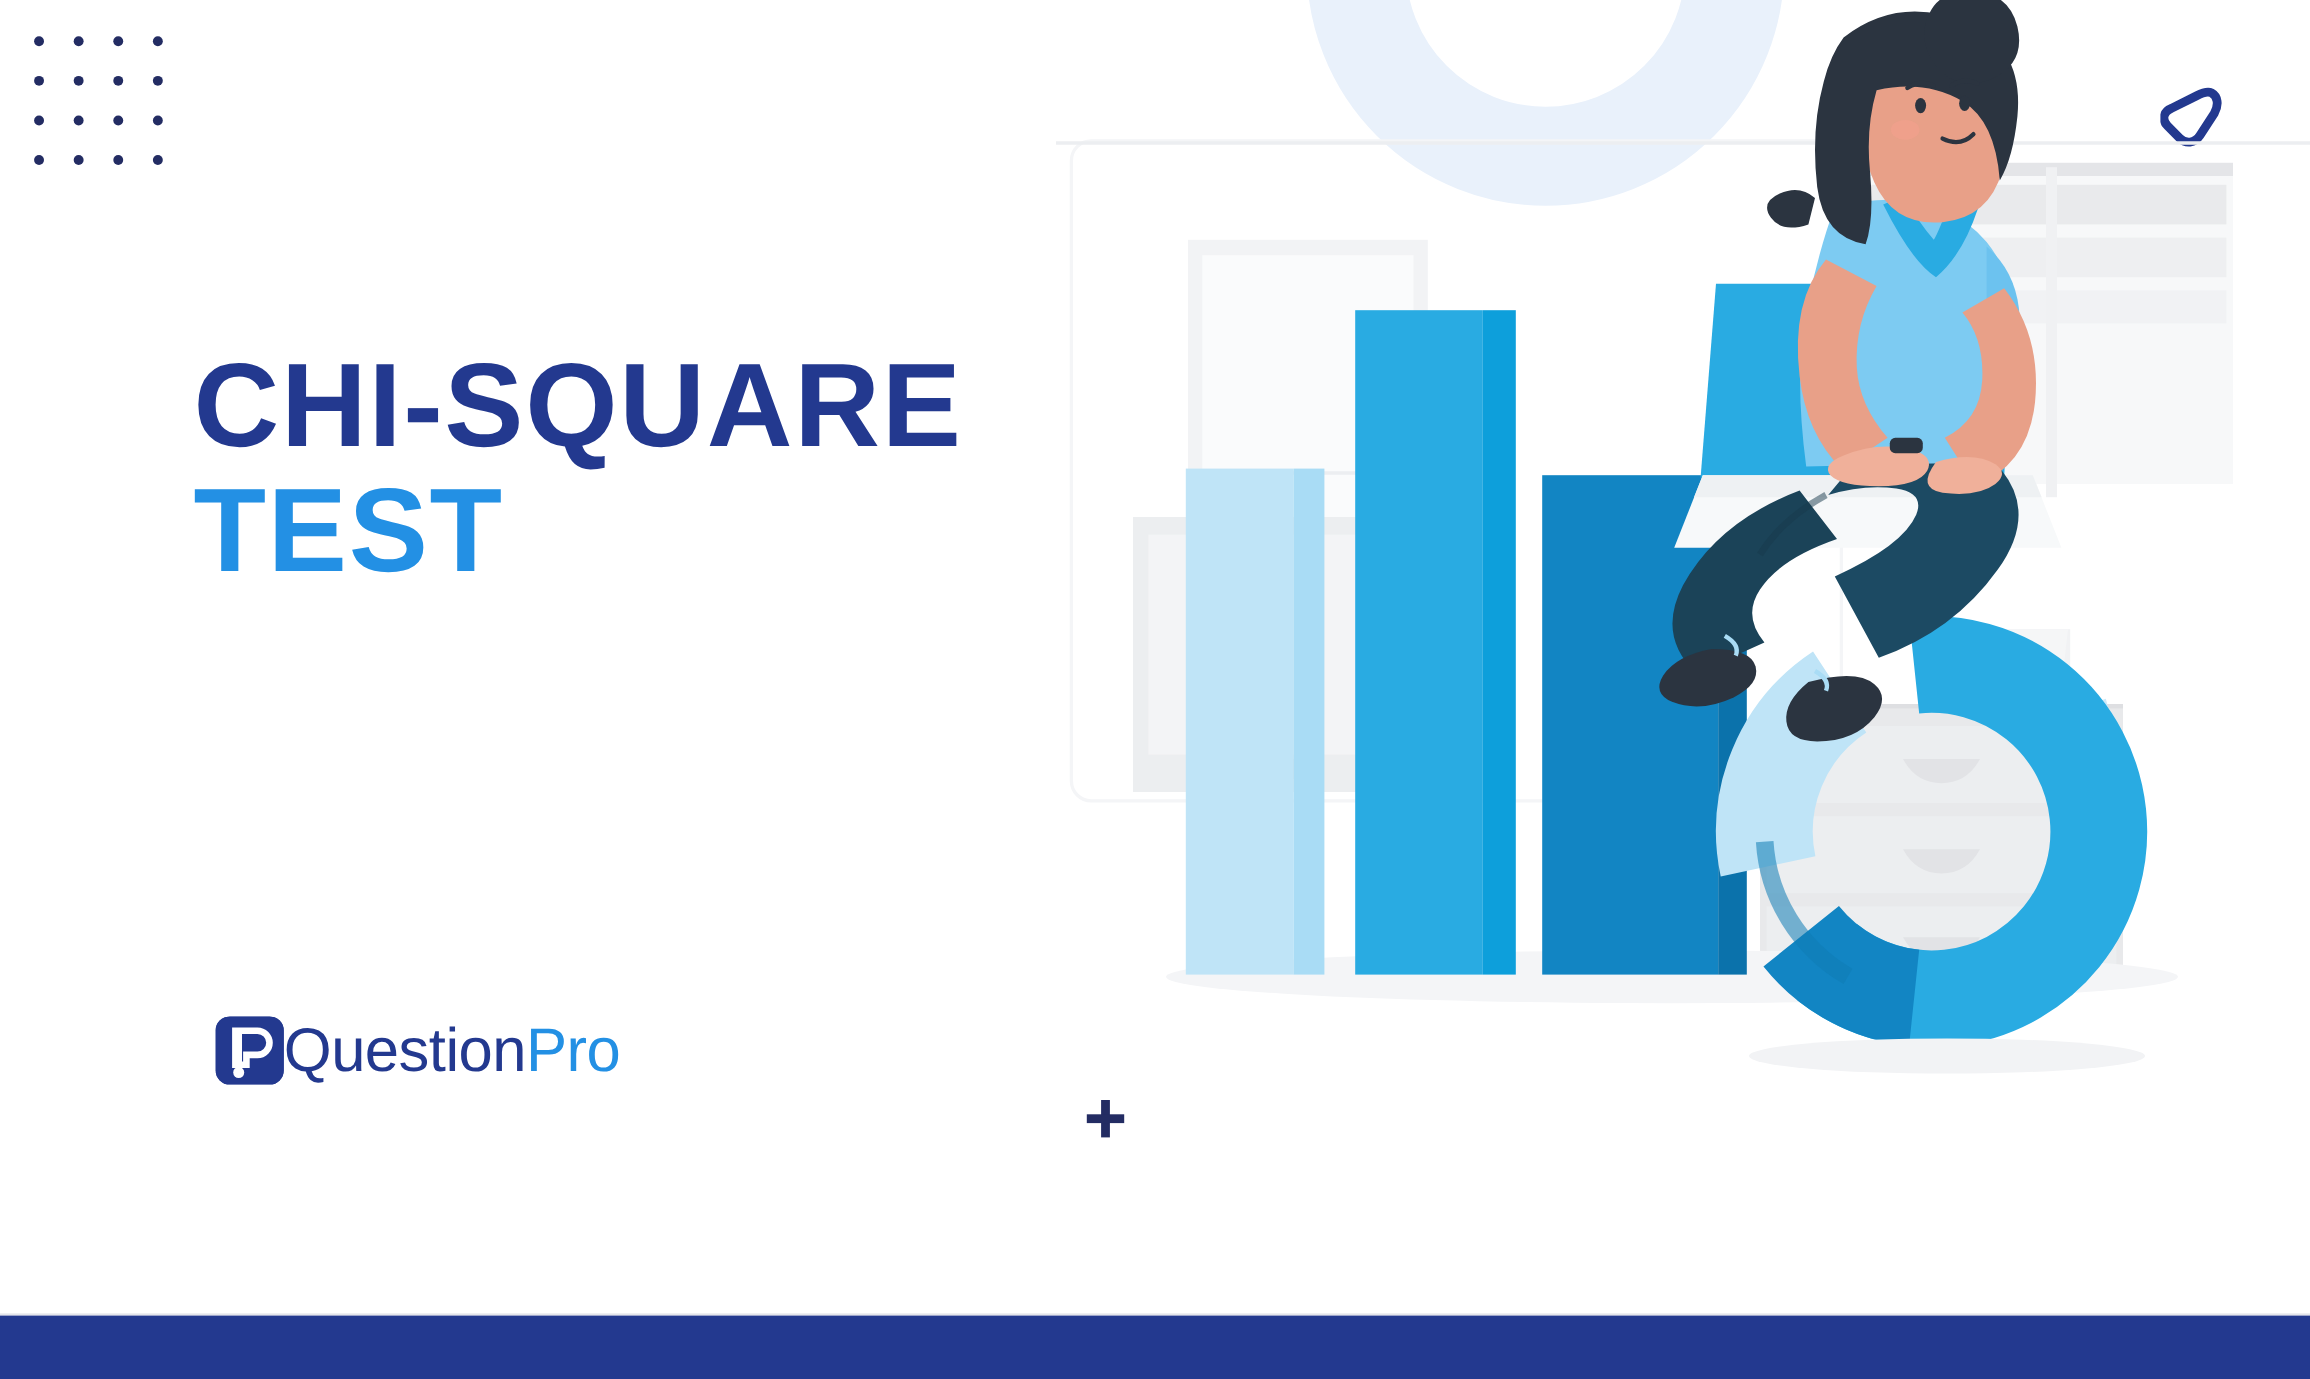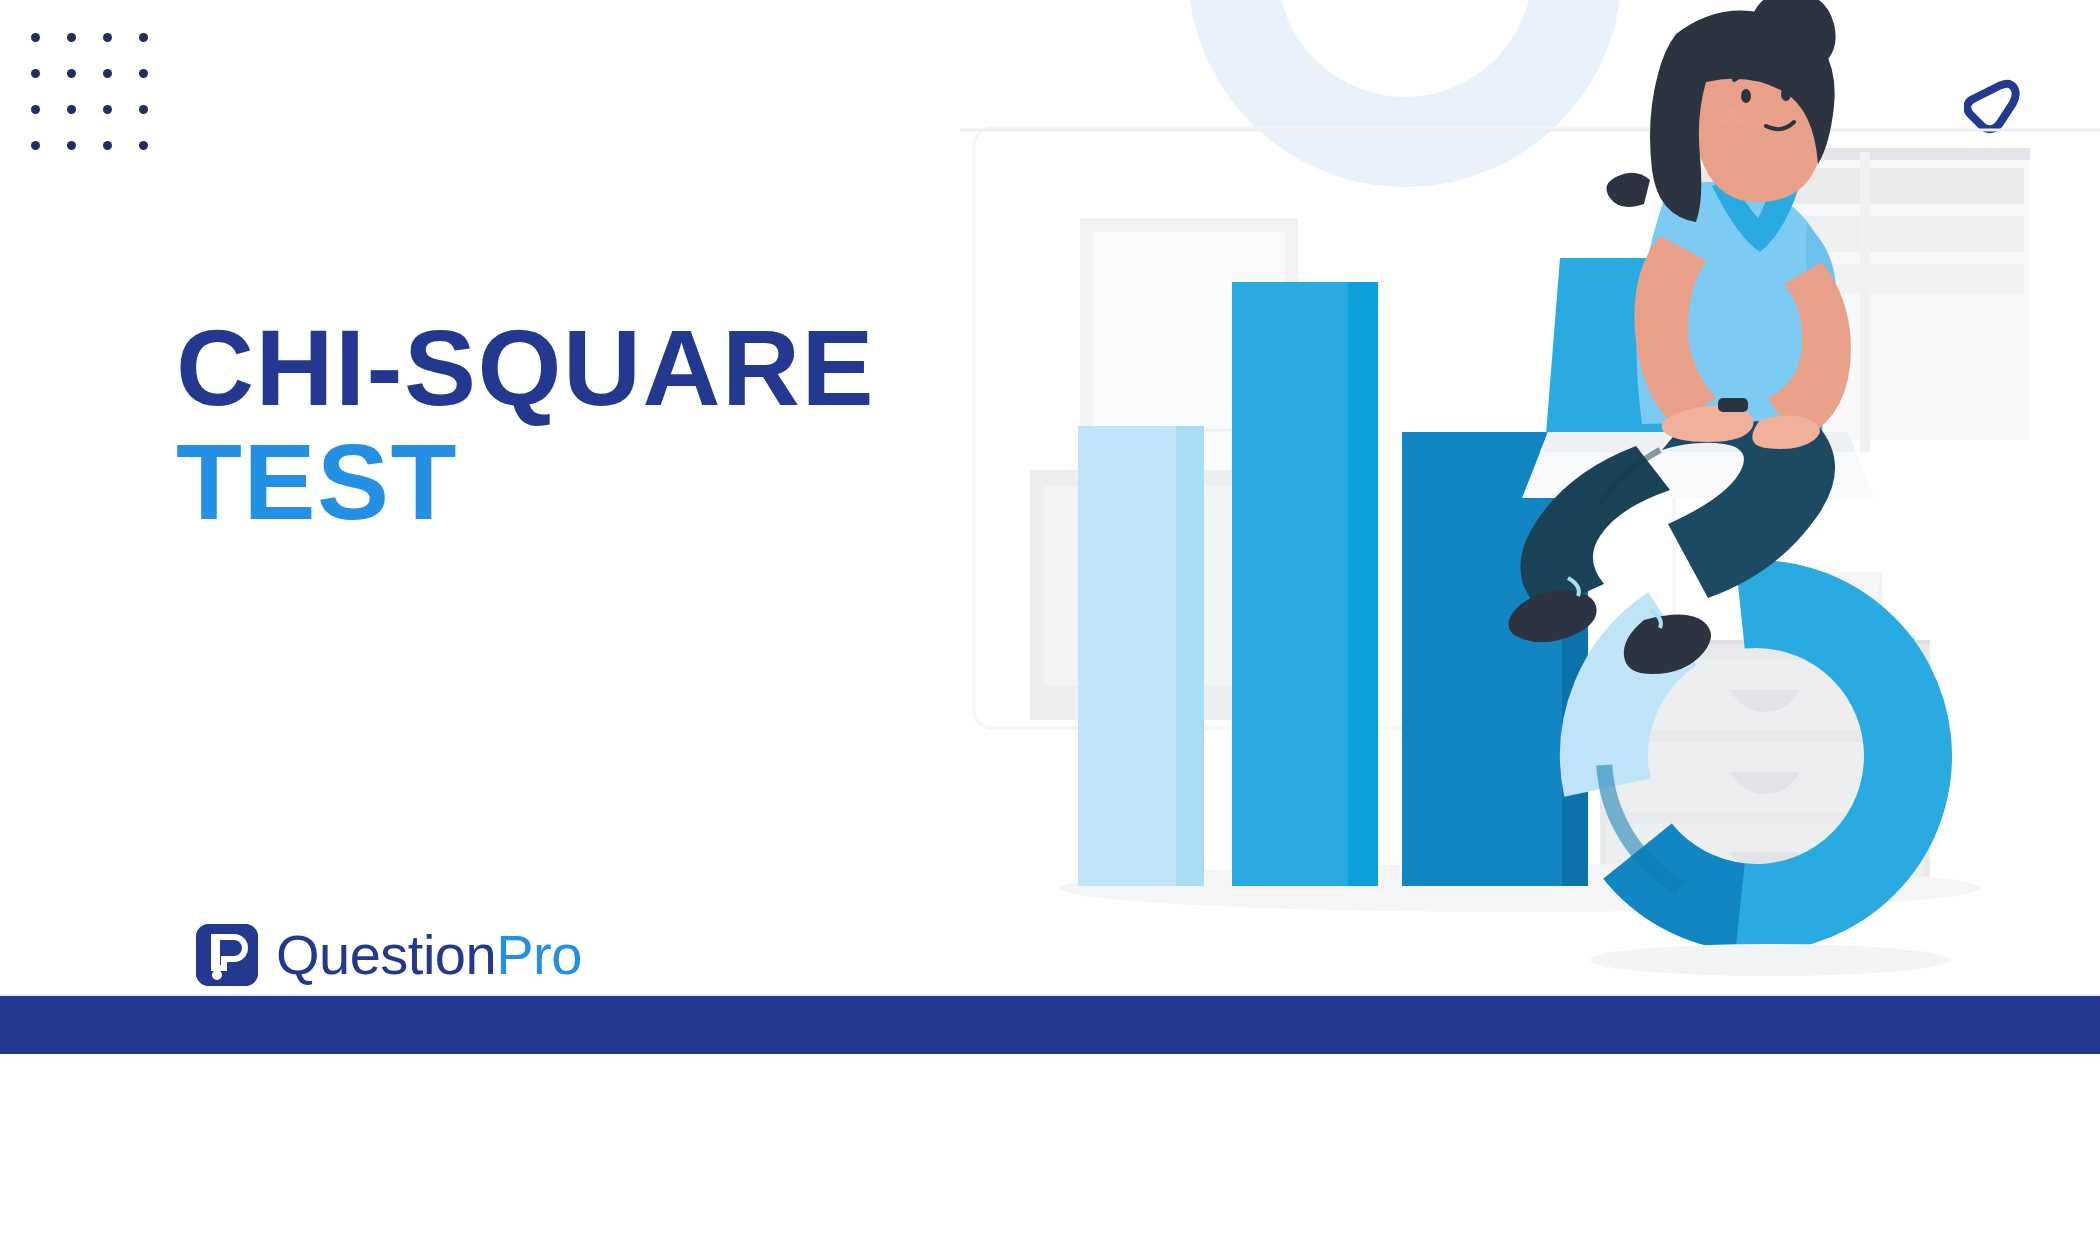--- a/index.html
+++ b/index.html
@@ -1,18 +1,18 @@
 <!DOCTYPE html>
 <html><head>
 <meta charset="utf-8">
 <style>
   html,body{margin:0;padding:0;background:#fff;}
   body{width:2100px;height:1254px;overflow:hidden;
        font-family:"Liberation Sans", sans-serif;}
-  .stage{position:relative;width:2100px;height:1054px;background:#ffffff;overflow:hidden;}
+  .stage{position:relative;width:2100px;height:1254px;background:#ffffff;overflow:hidden;}
 
   
   .dot-grid{position:absolute;left:18px;top:20px;display:grid;
             grid-template-columns:repeat(4,36px);grid-template-rows:repeat(4,36px);}
   .dot-grid i{width:9px;height:9px;border-radius:50%;background:#232c63;display:block;
               margin:13px 0 0 13px;}
 
   
   .brand-mark{position:absolute;right:78px;top:78px;width:58px;height:56px;}
 
@@ -23,21 +23,21 @@
   .headline .l2{display:block;font-size:108px;font-weight:700;letter-spacing:1.5px;
                 color:#2390e4;margin-top:14px;}
 
   
   .plus-mark{position:absolute;left:988px;top:1000px;width:34px;height:34px;}
   .plus-mark::before,.plus-mark::after{content:"";position:absolute;background:#232c63;}
   .plus-mark::before{left:13px;top:0;width:8px;height:34px;}
   .plus-mark::after{left:0;top:13px;width:34px;height:8px;}
 
   
-  .qp-logo{position:absolute;left:196px;top:922px;display:flex;align-items:center;gap:18px;}
+  .qp-logo{position:absolute;left:196px;top:922px;display:flex;align-items:center;}
   .qp-badge{width:62px;height:62px;border-radius:13px;background:#23398f;position:relative;
             flex:0 0 auto;}
   .qp-word{font-size:56px;font-weight:400;letter-spacing:-0.5px;white-space:nowrap;}
   .qp-word .q{color:#23398f;}
   .qp-word .p{color:#2390e4;}
 
   
   .illus{position:absolute;left:960px;top:0;width:1140px;height:1120px;}
 
   

